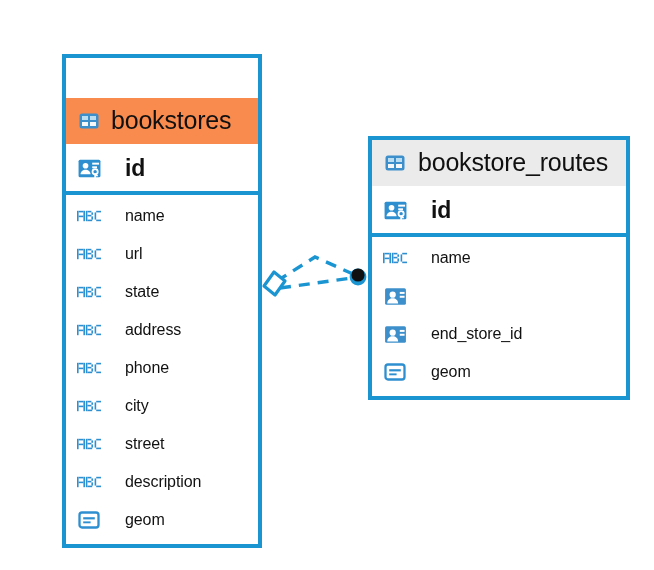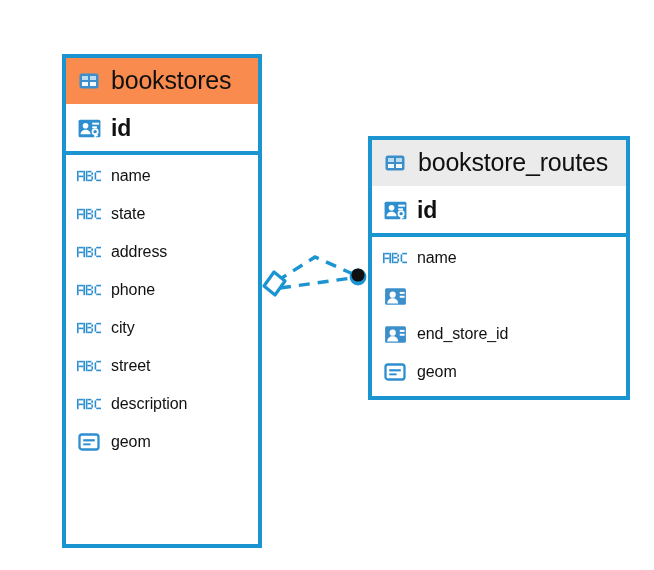--- a/index.html
+++ b/index.html
@@ -36,21 +36,21 @@
 
   .entity-header {
     box-sizing: border-box;
     display: flex;
     align-items: center;
     gap: 9px;
     padding: 5px 10px 6px 10px;
     height: 46px;
     flex: none;
   }
-  .entity-header.selected { background: #F98B4E; }
+  .entity-header.selected { background: #F98B4E; margin-top: 40px; }
   .entity-header.normal   { background: #EBEBEB; gap: 10px; }
 
   .entity-title {
     font-size: 25px;
     color: #101010;
     line-height: 1;
     letter-spacing: -0.2px;
     white-space: nowrap;
   }
 
@@ -61,21 +61,21 @@
     flex: none;
   }
 
   .field-list {
     padding: 2px 0 4px 0;
   }
 
   .field-row {
     display: flex;
     align-items: center;
-    gap: 9px;
+    gap: 23px;
     padding: 0 10px;
     height: 38px;
     box-sizing: border-box;
   }
   .pk-band .field-row { height: 47px; padding-top: 2px; }
 
   .field-label {
     font-size: 16px;
     color: #111111;
     line-height: 1;
@@ -160,20 +160,42 @@
                 <rect x="13" y="11" width="6" height="2"></rect>
               <rect x="22" y="2" width="2" height="9"></rect>
                 <rect x="24" y="0" width="6" height="2"></rect>
               <rect x="24" y="11" width="6" height="2"></rect>
             </g>
           </svg>
         </span>
         <span class="field-label">name</span>
       </div>
 
+      <div class="field-row">
+        <span class="ficon">
+          <svg width="24" height="14" viewBox="0 0 30 13">
+            <g fill="#2E8FD0">
+              <rect x="0" y="0" width="2" height="13"></rect>
+                <rect x="2" y="0" width="6" height="2"></rect>
+              <rect x="8" y="0" width="2" height="13"></rect>
+                <rect x="2" y="6" width="6" height="2"></rect>
+              <rect x="11" y="0" width="2" height="13"></rect>
+                <rect x="13" y="0" width="5" height="2"></rect>
+              <rect x="18" y="2" width="2" height="3"></rect>
+                <rect x="13" y="5" width="5" height="2"></rect>
+              <rect x="18" y="7" width="2" height="4"></rect>
+                <rect x="13" y="11" width="6" height="2"></rect>
+              <rect x="22" y="2" width="2" height="9"></rect>
+                <rect x="24" y="0" width="6" height="2"></rect>
+              <rect x="24" y="11" width="6" height="2"></rect>
+            </g>
+          </svg>
+        </span>
+        <span class="field-label">url</span>
+      </div>
 
       <div class="field-row">
         <span class="ficon">
           <svg width="24" height="14" viewBox="0 0 30 13">
             <g fill="#2E8FD0">
               <rect x="0" y="0" width="2" height="13"></rect>
                 <rect x="2" y="0" width="6" height="2"></rect>
               <rect x="8" y="0" width="2" height="13"></rect>
                 <rect x="2" y="6" width="6" height="2"></rect>
               <rect x="11" y="0" width="2" height="13"></rect>

